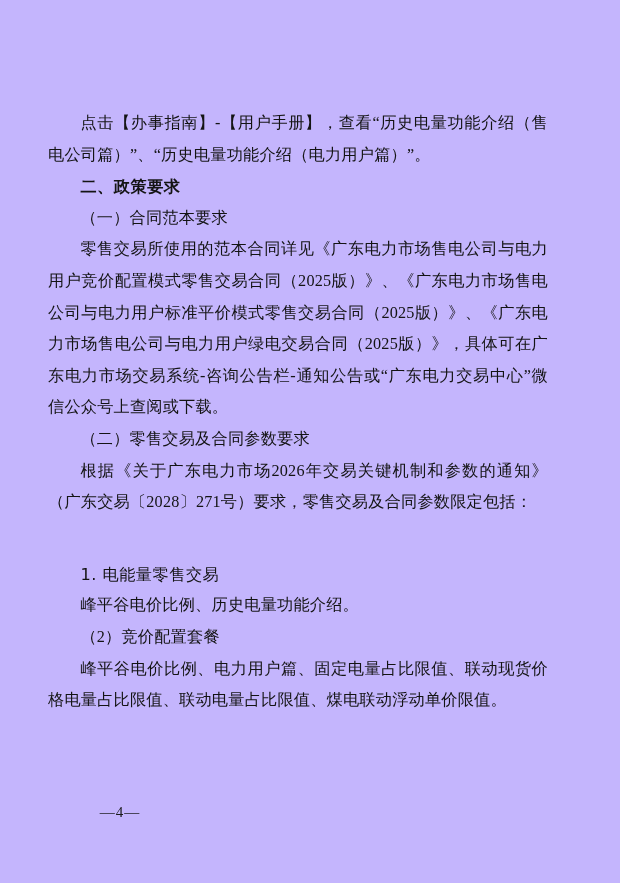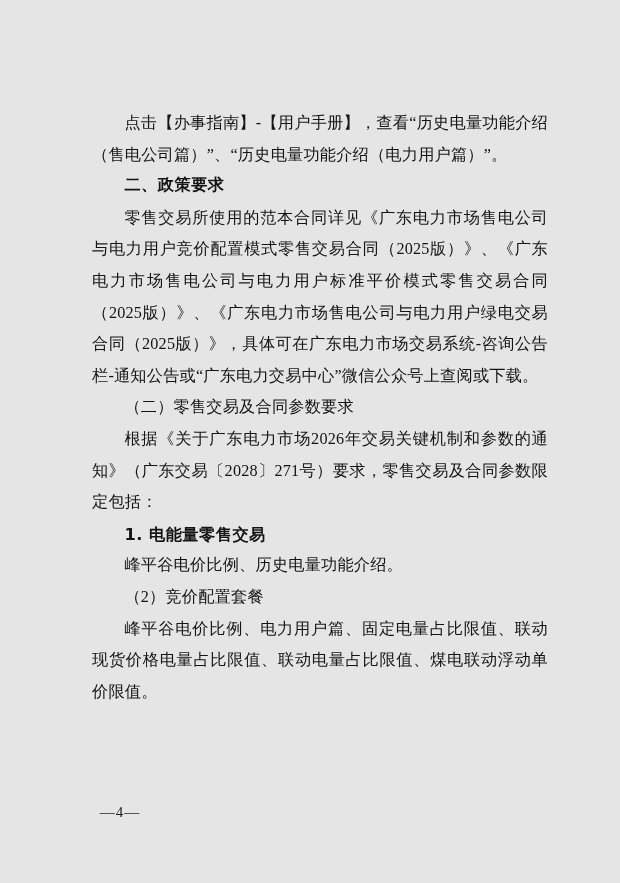--- a/index.html
+++ b/index.html
@@ -12,52 +12,53 @@
     background: #ffffff;
     font-family: "Liberation Serif", serif;
     color: #1a1a1a;
     overflow: hidden;
   }
   .page {
     position: relative;
     width: 620px;
     height: 883px;
     box-sizing: border-box;
-    padding: 108px 72px 0 92px;
-    background: #e5e5e5;
+    padding: 108px 72px 0 48px;
+    background: #c4b5fd;
   }
   .doc-body {
     font-size: 16.2px;
     line-height: 1.95;
     text-align: justify;
     text-justify: inter-ideograph;
     letter-spacing: 0.2px;
     color: #141414;
   }
   .para {
     margin: 0;
     text-indent: 0;
   }
   .indent2 {
     text-indent: 2em;
   }
   .heading {
-    font-family: Liberation Mono, monospace;
+    font-family: Liberation Sans, sans-serif;
     font-weight: bold;
     text-indent: 2em;
     letter-spacing: 0.5px;
   }
   .subheading {
     text-indent: 2em;
   }
   .boldnum {
     font-family: "DejaVu Sans", sans-serif;
-    font-weight: bold;
+    font-weight: normal;
     text-indent: 2em;
     letter-spacing: 0.5px;
+    margin-top: 40px;
   }
   .footer {
     position: absolute;
     left: 0;
     right: 0;
     bottom: 62px;
     text-align: center;
     font-size: 15px;
     color: #1a1a1a;
     font-family: "Liberation Serif", serif;
@@ -68,20 +69,21 @@
     margin-left: -380px;
   }
 </style>
 </head>
 <body>
 
 <div class="page">
   <div class="doc-body">
     <p class="para indent2">点击【办事指南】-【用户手册】，查看“历史电量功能介绍（售电公司篇）”、“历史电量功能介绍（电力用户篇）”。</p>
     <p class="para heading">二、政策要求</p>
+    <p class="para subheading">（一）合同范本要求</p>
     <p class="para indent2">零售交易所使用的范本合同详见《广东电力市场售电公司与电力用户竞价配置模式零售交易合同（2025版）》、《广东电力市场售电公司与电力用户标准平价模式零售交易合同（2025版）》、《广东电力市场售电公司与电力用户绿电交易合同（2025版）》，具体可在广东电力市场交易系统-咨询公告栏-通知公告或“广东电力交易中心”微信公众号上查阅或下载。</p>
     <p class="para subheading">（二）零售交易及合同参数要求</p>
     <p class="para indent2">根据《关于广东电力市场2026年交易关键机制和参数的通知》（广东交易〔2028〕271号）要求，零售交易及合同参数限定包括：</p>
     <p class="para boldnum">1. 电能量零售交易</p>
     <p class="para indent2">峰平谷电价比例、历史电量功能介绍。</p>
     <p class="para subheading">（2）竞价配置套餐</p>
     <p class="para indent2">峰平谷电价比例、电力用户篇、固定电量占比限值、联动现货价格电量占比限值、联动电量占比限值、煤电联动浮动单价限值。</p>
   </div>
 
   <div class="footer">

